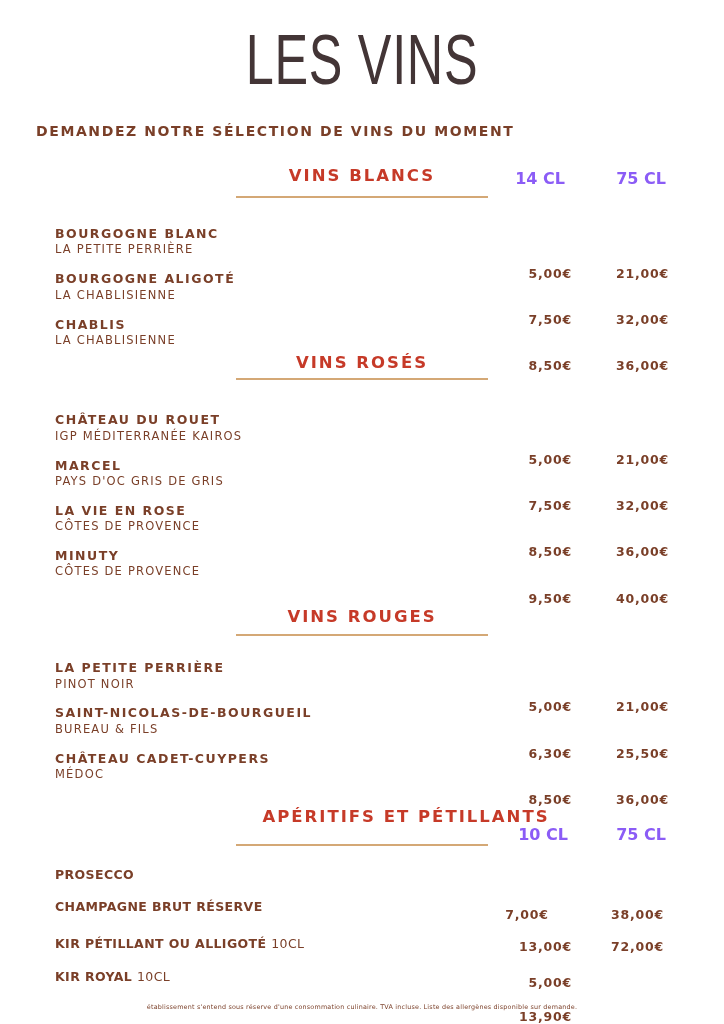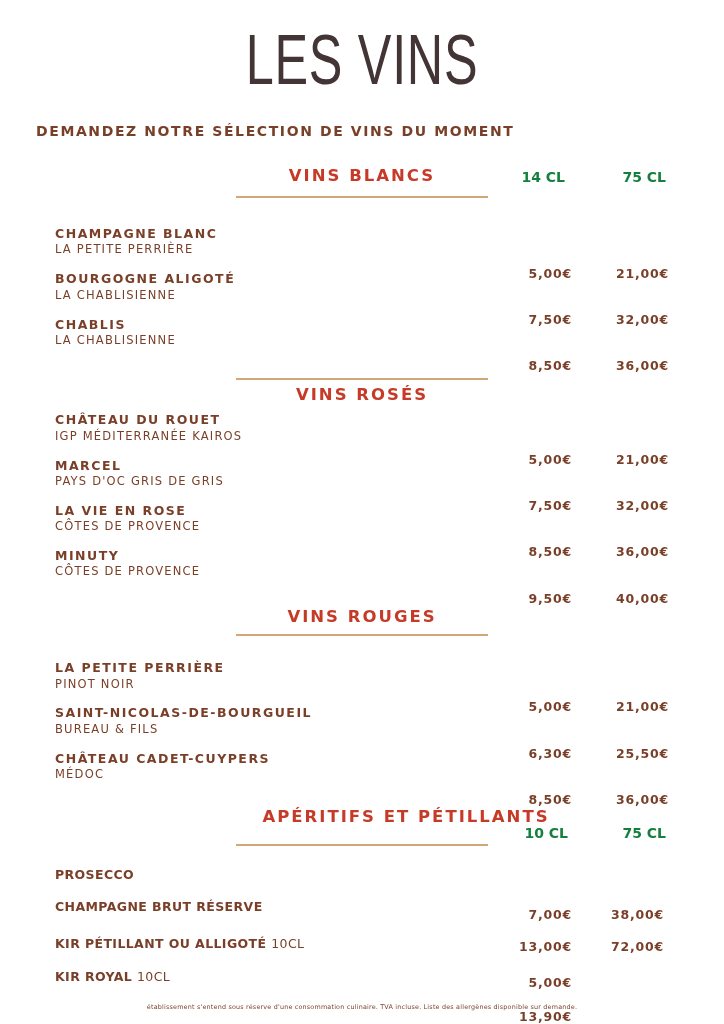--- a/index.html
+++ b/index.html
@@ -18,21 +18,21 @@
       letter-spacing: 1.6px; color: #7a3f28;
     }
     .section-title {
       position: absolute; text-align: center; width: 252px; left: 236px;
       font-size: 16.5px; font-weight: bold; letter-spacing: 2px; color: #c63a28;
     }
     .section-rule {
       position: absolute; left: 236px; width: 252px; height: 2px; background: #d4a876;
     }
     .col-head {
-      position: absolute; font-size: 14px; font-weight: bold; color: #15803d; text-align: right; width: 90px;
+      position: absolute; font-size: 16px; font-weight: bold; color: #8b5cf6; text-align: right; width: 90px;
     }
     .item-name {
       position: absolute; left: 55px; font-size: 12.5px; font-weight: bold; letter-spacing: 1.5px; color: #7a3f28;
       white-space: nowrap;
     }
     .item-sub {
       position: absolute; left: 55px; font-size: 11.5px; letter-spacing: 1.2px; color: #7a3f28; white-space: nowrap;
     }
     .item-name.plain { letter-spacing: 0.4px; }
     .item-name .vol { font-weight: normal; }
@@ -51,36 +51,36 @@
 <body>
 
 <div class="title">LES VINS</div>
 <div class="subtitle">DEMANDEZ NOTRE SÉLECTION DE VINS DU MOMENT</div>
 
 <div class="section-title" style="top:166px;">VINS BLANCS</div>
 <div class="col-head" style="left:475px; top:169px;">14 CL</div>
 <div class="col-head" style="left:576px; top:169px;">75 CL</div>
 <div class="section-rule" style="top:196px;"></div>
 
-<div class="item-name" style="top:226px;">CHAMPAGNE BLANC</div>
+<div class="item-name" style="top:226px;">BOURGOGNE BLANC</div>
 <div class="item-sub" style="top:242px;">LA PETITE PERRIÈRE</div>
 <div class="price p1" style="top:226px;">5,00€</div>
 <div class="price p2" style="top:226px;">21,00€</div>
 
 <div class="item-name" style="top:271px;">BOURGOGNE ALIGOTÉ</div>
 <div class="item-sub" style="top:288px;">LA CHABLISIENNE</div>
 <div class="price p1" style="top:272px;">7,50€</div>
 <div class="price p2" style="top:272px;">32,00€</div>
 
 <div class="item-name" style="top:317px;">CHABLIS</div>
 <div class="item-sub" style="top:333px;">LA CHABLISIENNE</div>
 <div class="price p1" style="top:318px;">8,50€</div>
 <div class="price p2" style="top:318px;">36,00€</div>
 
-<div class="section-title" style="top:353px;margin-top:32px;">VINS ROSÉS</div>
+<div class="section-title" style="top:353px;">VINS ROSÉS</div>
 <div class="section-rule" style="top:378px;"></div>
 
 <div class="item-name" style="top:412px;">CHÂTEAU DU ROUET</div>
 <div class="item-sub" style="top:429px;">IGP MÉDITERRANÉE KAIROS</div>
 <div class="price p1" style="top:412px;">5,00€</div>
 <div class="price p2" style="top:412px;">21,00€</div>
 
 <div class="item-name" style="top:458px;">MARCEL</div>
 <div class="item-sub" style="top:474px;">PAYS D'OC GRIS DE GRIS</div>
 <div class="price p1" style="top:458px;">7,50€</div>
@@ -113,21 +113,21 @@
 <div class="item-sub" style="top:767px;">MÉDOC</div>
 <div class="price p1" style="top:752px;">8,50€</div>
 <div class="price p2" style="top:752px;">36,00€</div>
 
 <div class="section-title" style="top:807px; left:212px; width:300px;margin-left:44px;">APÉRITIFS ET PÉTILLANTS</div>
 <div class="col-head" style="left:478px; top:825px;">10 CL</div>
 <div class="col-head" style="left:576px; top:825px;">75 CL</div>
 <div class="section-rule" style="top:844px;"></div>
 
 <div class="item-name plain" style="top:867px;">PROSECCO</div>
-<div class="price p1" style="top:867px;">7,00€</div>
+<div class="price p1" style="top:867px;text-align:center;">7,00€</div>
 <div class="price p2" style="top:867px; left:574px;">38,00€</div>
 
 <div class="item-name plain" style="top:899px;">CHAMPAGNE BRUT RÉSERVE</div>
 <div class="price p1" style="top:899px;">13,00€</div>
 <div class="price p2" style="top:899px; left:574px;">72,00€</div>
 
 <div class="item-name plain" style="top:936px;">
   <span>KIR PÉTILLANT OU ALLIGOTÉ</span>
   <span class="vol">10CL</span>
 </div>

